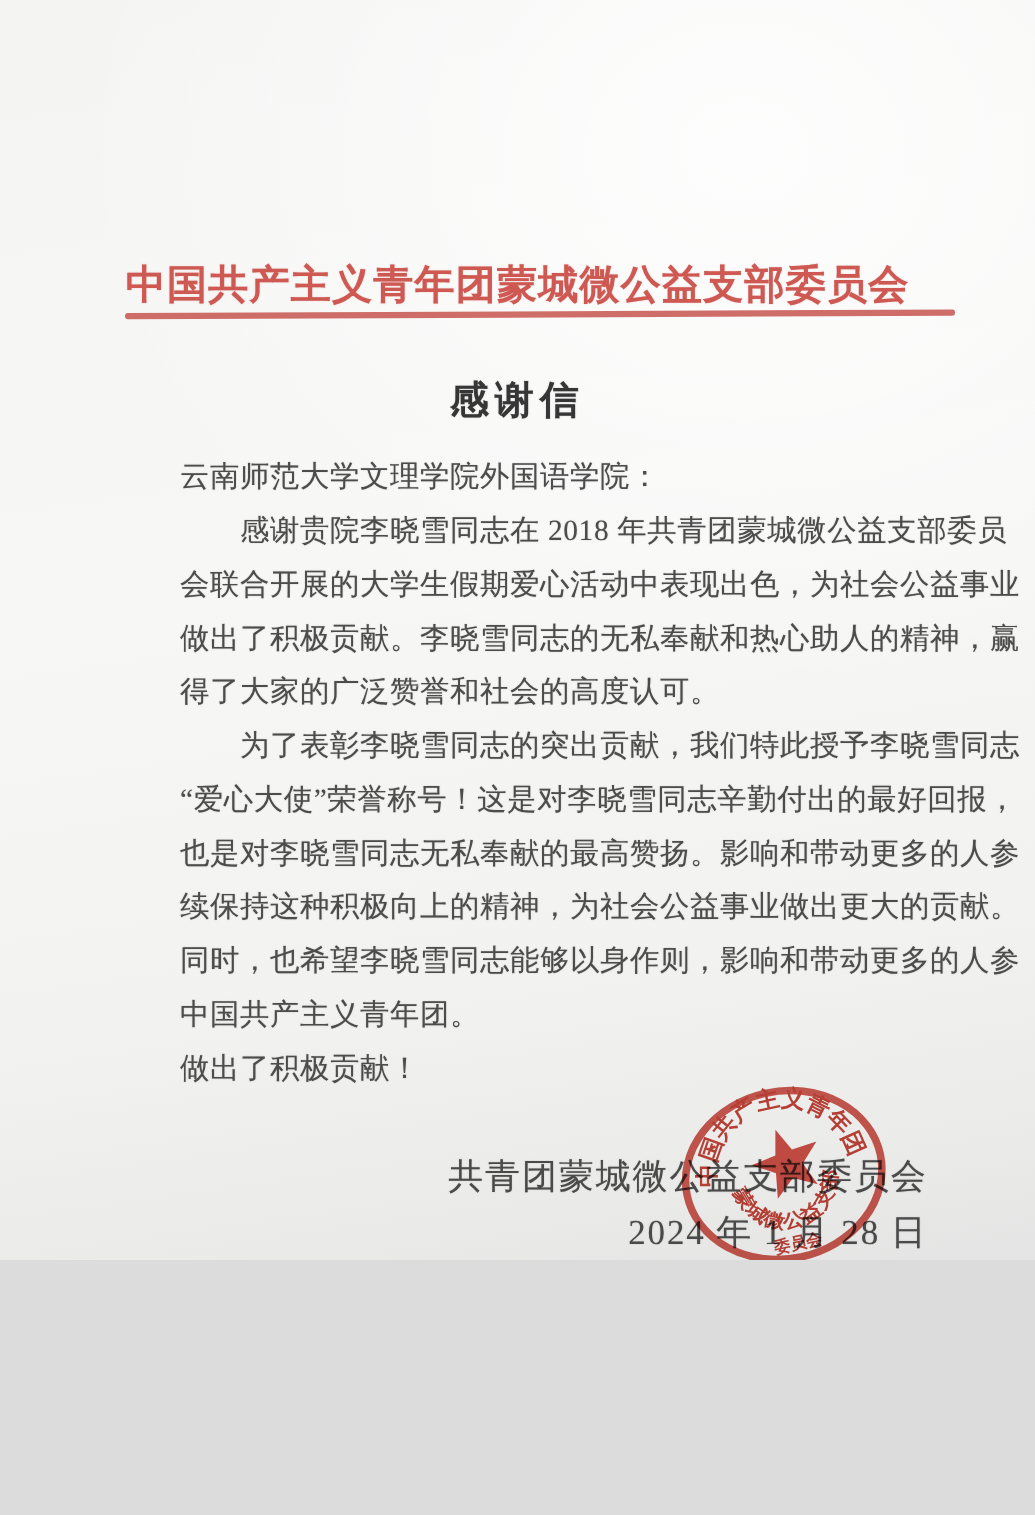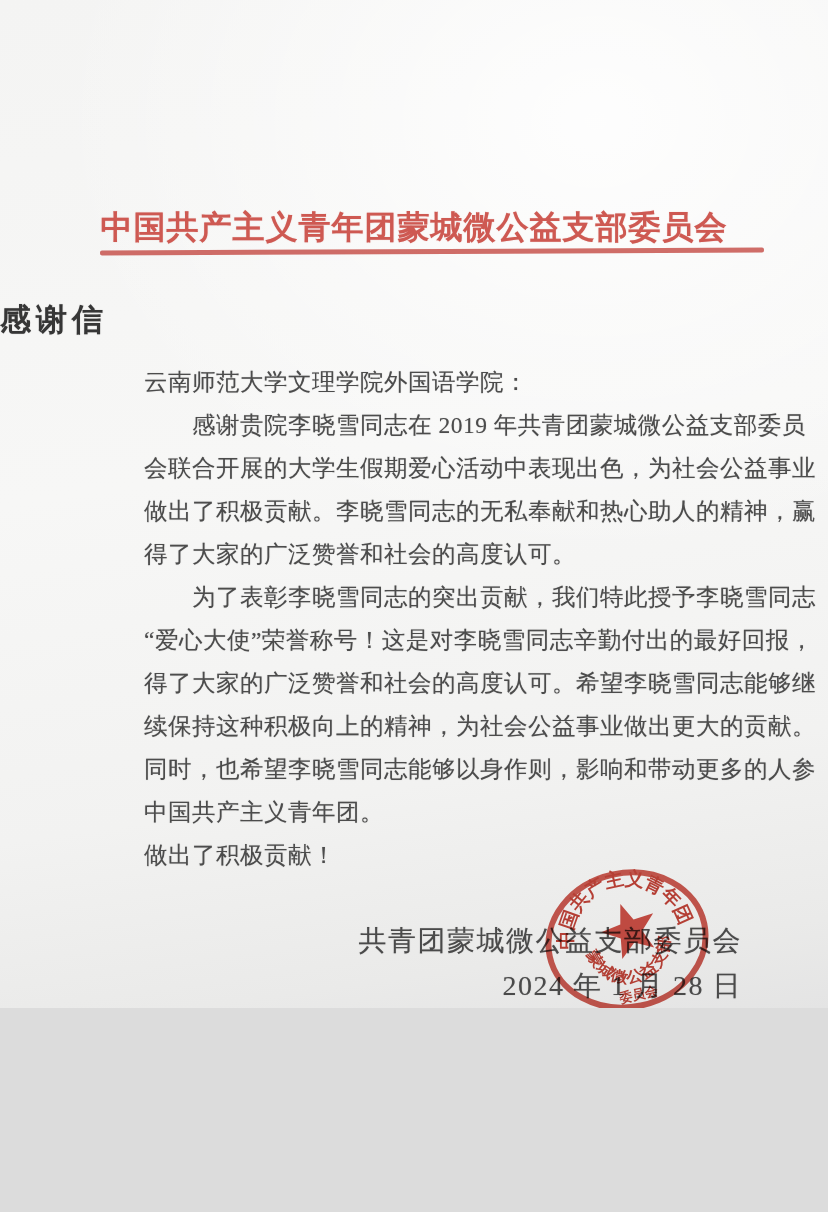--- a/index.html
+++ b/index.html
@@ -14,21 +14,21 @@
     position:absolute; top:206px; left:0; width:100%; text-align:center;
     font-family:"Liberation Sans", sans-serif; font-weight:bold;
     font-size:32px; color:#ce5952; letter-spacing:1px;
     text-shadow:0 0 1px rgba(206,89,82,0.45);
   }
   .rule-top {
     position:absolute; top:249px; left:100px; width:664px; height:5px;
     background:#c7544e; opacity:0.85; transform:rotate(-0.25deg); border-radius:2px;
   }
   .doc-title {
-    position:absolute; top:299px; left:0; width:100%; text-align:left;
+    position:absolute; top:299px; left:0; width:100%; text-align:center;
     font-family:"Liberation Sans", sans-serif; font-weight:bold;
     font-size:31px; color:#363636; letter-spacing:5px;
     text-shadow:0 0 1px rgba(54,54,54,0.4);
   }
   .body-block {
     position:absolute; top:361px; left:100px; width:680px;
     font-size:23.5px; color:#4c4c4c;margin-left:44px;
   }
   .line {
     height:43px; line-height:43px; white-space:nowrap; letter-spacing:0.5px;
@@ -56,27 +56,27 @@
 
 <div class="page">
 
   <div class="letterhead">中国共产主义青年团蒙城微公益支部委员会</div>
   <div class="rule-top"></div>
 
   <div class="doc-title">感谢信</div>
 
   <div class="body-block">
     <div class="line">云南师范大学文理学院外国语学院：</div>
-    <div class="line ind">感谢贵院李晓雪同志在 2019 年共青团蒙城微公益支部委员</div>
+    <div class="line ind">感谢贵院李晓雪同志在 2018 年共青团蒙城微公益支部委员</div>
     <div class="line">会联合开展的大学生假期爱心活动中表现出色，为社会公益事业</div>
     <div class="line">做出了积极贡献。李晓雪同志的无私奉献和热心助人的精神，赢</div>
     <div class="line">得了大家的广泛赞誉和社会的高度认可。</div>
     <div class="line ind">为了表彰李晓雪同志的突出贡献，我们特此授予李晓雪同志</div>
     <div class="line">“爱心大使”荣誉称号！这是对李晓雪同志辛勤付出的最好回报，</div>
-    <div class="line">得了大家的广泛赞誉和社会的高度认可。希望李晓雪同志能够继</div>
+    <div class="line">也是对李晓雪同志无私奉献的最高赞扬。影响和带动更多的人参</div>
     <div class="line">续保持这种积极向上的精神，为社会公益事业做出更大的贡献。</div>
     <div class="line">同时，也希望李晓雪同志能够以身作则，影响和带动更多的人参</div>
     <div class="line">中国共产主义青年团。</div>
     <div class="line">做出了积极贡献！</div>
   </div>
 
   <div class="sig-org">共青团蒙城微公益支部委员会</div>
   <div class="sig-date">2024 年 1 月 28 日</div>
 
   <svg class="stamp" width="176" height="148" viewBox="0 0 176 148" xmlns="http://www.w3.org/2000/svg">

